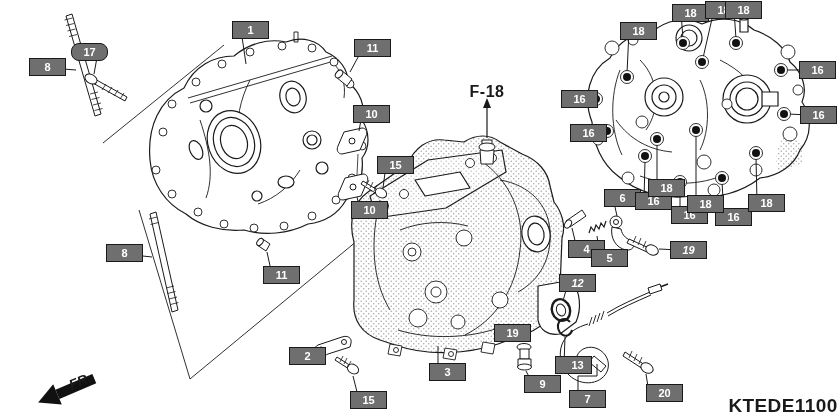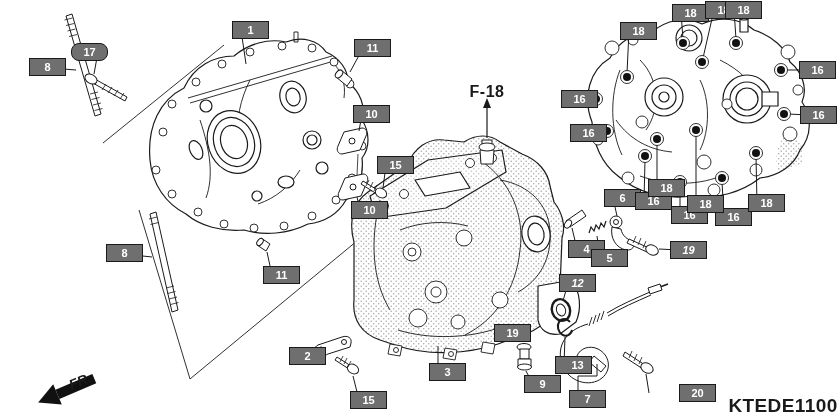--- a/index.html
+++ b/index.html
@@ -405,21 +405,21 @@
       <div class="callout" style="left: 115px; top: 253px;">8</div>
       <div class="callout" style="left: 272px; top: 275px;">11</div>
       <div class="callout" style="left: 298px; top: 356px;">2</div>
       <div class="callout" style="left: 359px; top: 400px;">15</div>
       <div class="callout" style="left: 438px; top: 372px;">3</div>
       <div class="callout" style="left: 503px; top: 333px;">19</div>
       <div class="callout" style="left: 533px; top: 384px;">9</div>
       <div class="callout" style="left: 568px; top: 283px; font-style: italic;">12</div>
       <div class="callout" style="left: 564px; top: 365px; padding-left: 8px;">13</div>
       <div class="callout" style="left: 578px; top: 399px;">7</div>
-      <div class="callout" style="left: 688px; top: 393px;">20</div>
+      <div class="callout" style="left: 655px; top: 393px;">20</div>
       <div class="callout" style="left: 577px; top: 249px;">4</div>
       <div class="callout" style="left: 600px; top: 258px;">5</div>
       <div class="callout" style="left: 613px; top: 198px;">6</div>
       <div class="callout" style="left: 679px; top: 250px; font-style: italic;">19</div>
       <div class="callout" style="left: 570px; top: 99px;">16</div>
       <div class="callout" style="left: 579px; top: 133px;">16</div>
       <div class="callout" style="left: 808px; top: 70px;">16</div>
       <div class="callout" style="left: 809px; top: 115px;">16</div>
       <div class="callout" style="left: 644px; top: 201px;">16</div>
       <div class="callout" style="left: 680px; top: 215px;">16</div>

